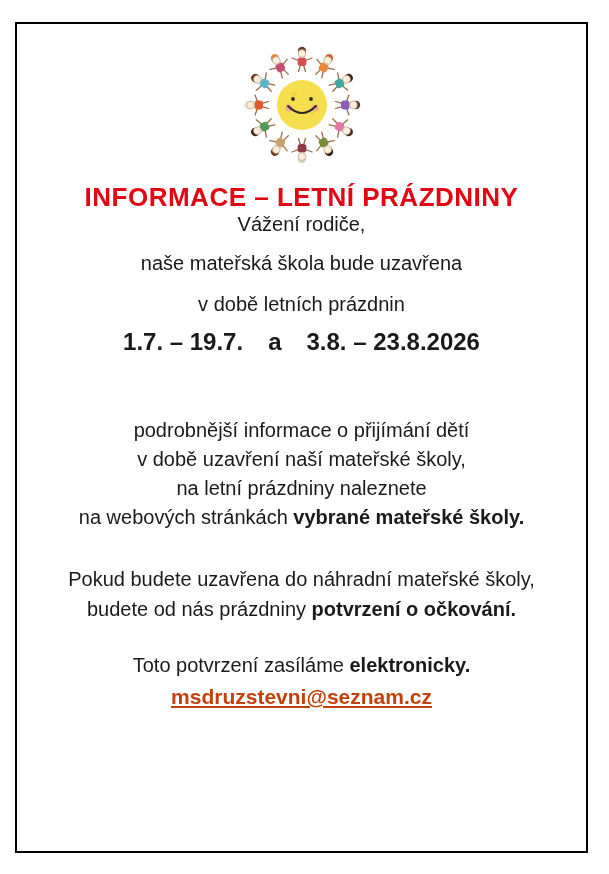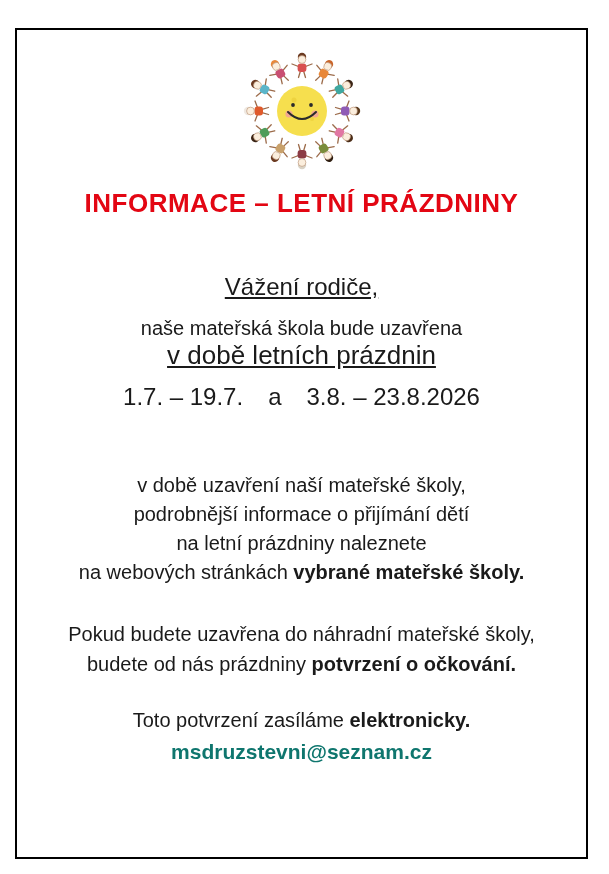--- a/index.html
+++ b/index.html
@@ -6,47 +6,48 @@
   .page{
     position:relative;
     width:609px;height:874px;
     background:#ffffff;
     font-family:"Liberation Sans",sans-serif;
     color:#1a1a1a;
     overflow:hidden;
   }
   .frame{
     position:absolute;
-    left:15px;top:28px;
+    left:15px;top:22px;
     width:573px;height:831px;
     border:2px solid #000000;
     box-sizing:border-box;
     text-align:center;
   }
   .illustration{margin-top:18px;line-height:0;}
   .title{
     font-size:26px;
     font-weight:bold;
     color:#e30613;
     margin:10px 0 0 0;
     letter-spacing:0.5px;
   }
-  .salutation{margin-top:54px;font-size:24px;text-decoration:underline;}
+  .salutation{font-size:20px;}
   .closure-line1{margin-top:16px;font-size:20px;}
-  .closure-line2{margin-top:0;font-size:26px;text-decoration:underline;}
-  .dates{margin-top:12px;font-size:24px;font-weight:normal;text-align:center;}
+  .closure-line2{margin-top:18px;font-size:20px;}
+  .dates{margin-top:12px;font-size:24px;font-weight:bold;text-align:center;}
   .dates .conj{margin:0 25px;}
   .para1{margin-top:60px;font-size:20px;line-height:29px;}
   .para2{margin-top:32px;font-size:20px;line-height:30px;}
   .contact-line1{margin-top:30px;font-size:20px;text-align:center;}
   .contact-line2{margin-top:8px;font-size:20px;}
   .email-row{margin-top:8px;font-size:21px;}
   .email-link{
-    color:#0f766e;
+    color:#c2410c;
     font-weight:bold;
+    text-decoration:underline;
     cursor:pointer;
   }
   b{font-weight:bold;}
 </style>
 </head>
 <body>
 
 <div class="page">
   <div class="frame">
 
@@ -176,22 +177,22 @@
     <div class="title">INFORMACE – LETNÍ PRÁZDNINY</div>
 
     <div class="salutation">Vážení rodiče,</div>
 
     <div class="closure-line1">naše mateřská škola bude uzavřena</div>
     <div class="closure-line2">v době letních prázdnin</div>
 
     <div class="dates"><span>1.7. – 19.7.</span><span class="conj">a</span><span>3.8. – 23.8.2026</span></div>
 
     <div class="para1">
+      <div>podrobnější informace o přijímání dětí</div>
       <div>v době uzavření naší mateřské školy,</div>
-      <div>podrobnější informace o přijímání dětí</div>
       <div>na letní prázdniny naleznete</div>
       <div><span>na webových stránkách </span><b>vybrané mateřské školy.</b></div>
     </div>
 
     <div class="para2">
       <div>Pokud budete uzavřena do náhradní mateřské školy,</div>
       <div><span>budete od nás prázdniny </span><b>potvrzení o očkování.</b></div>
     </div>
 
     <div class="contact-line1"><span>Toto potvrzení zasíláme </span><b>elektronicky.</b></div>

